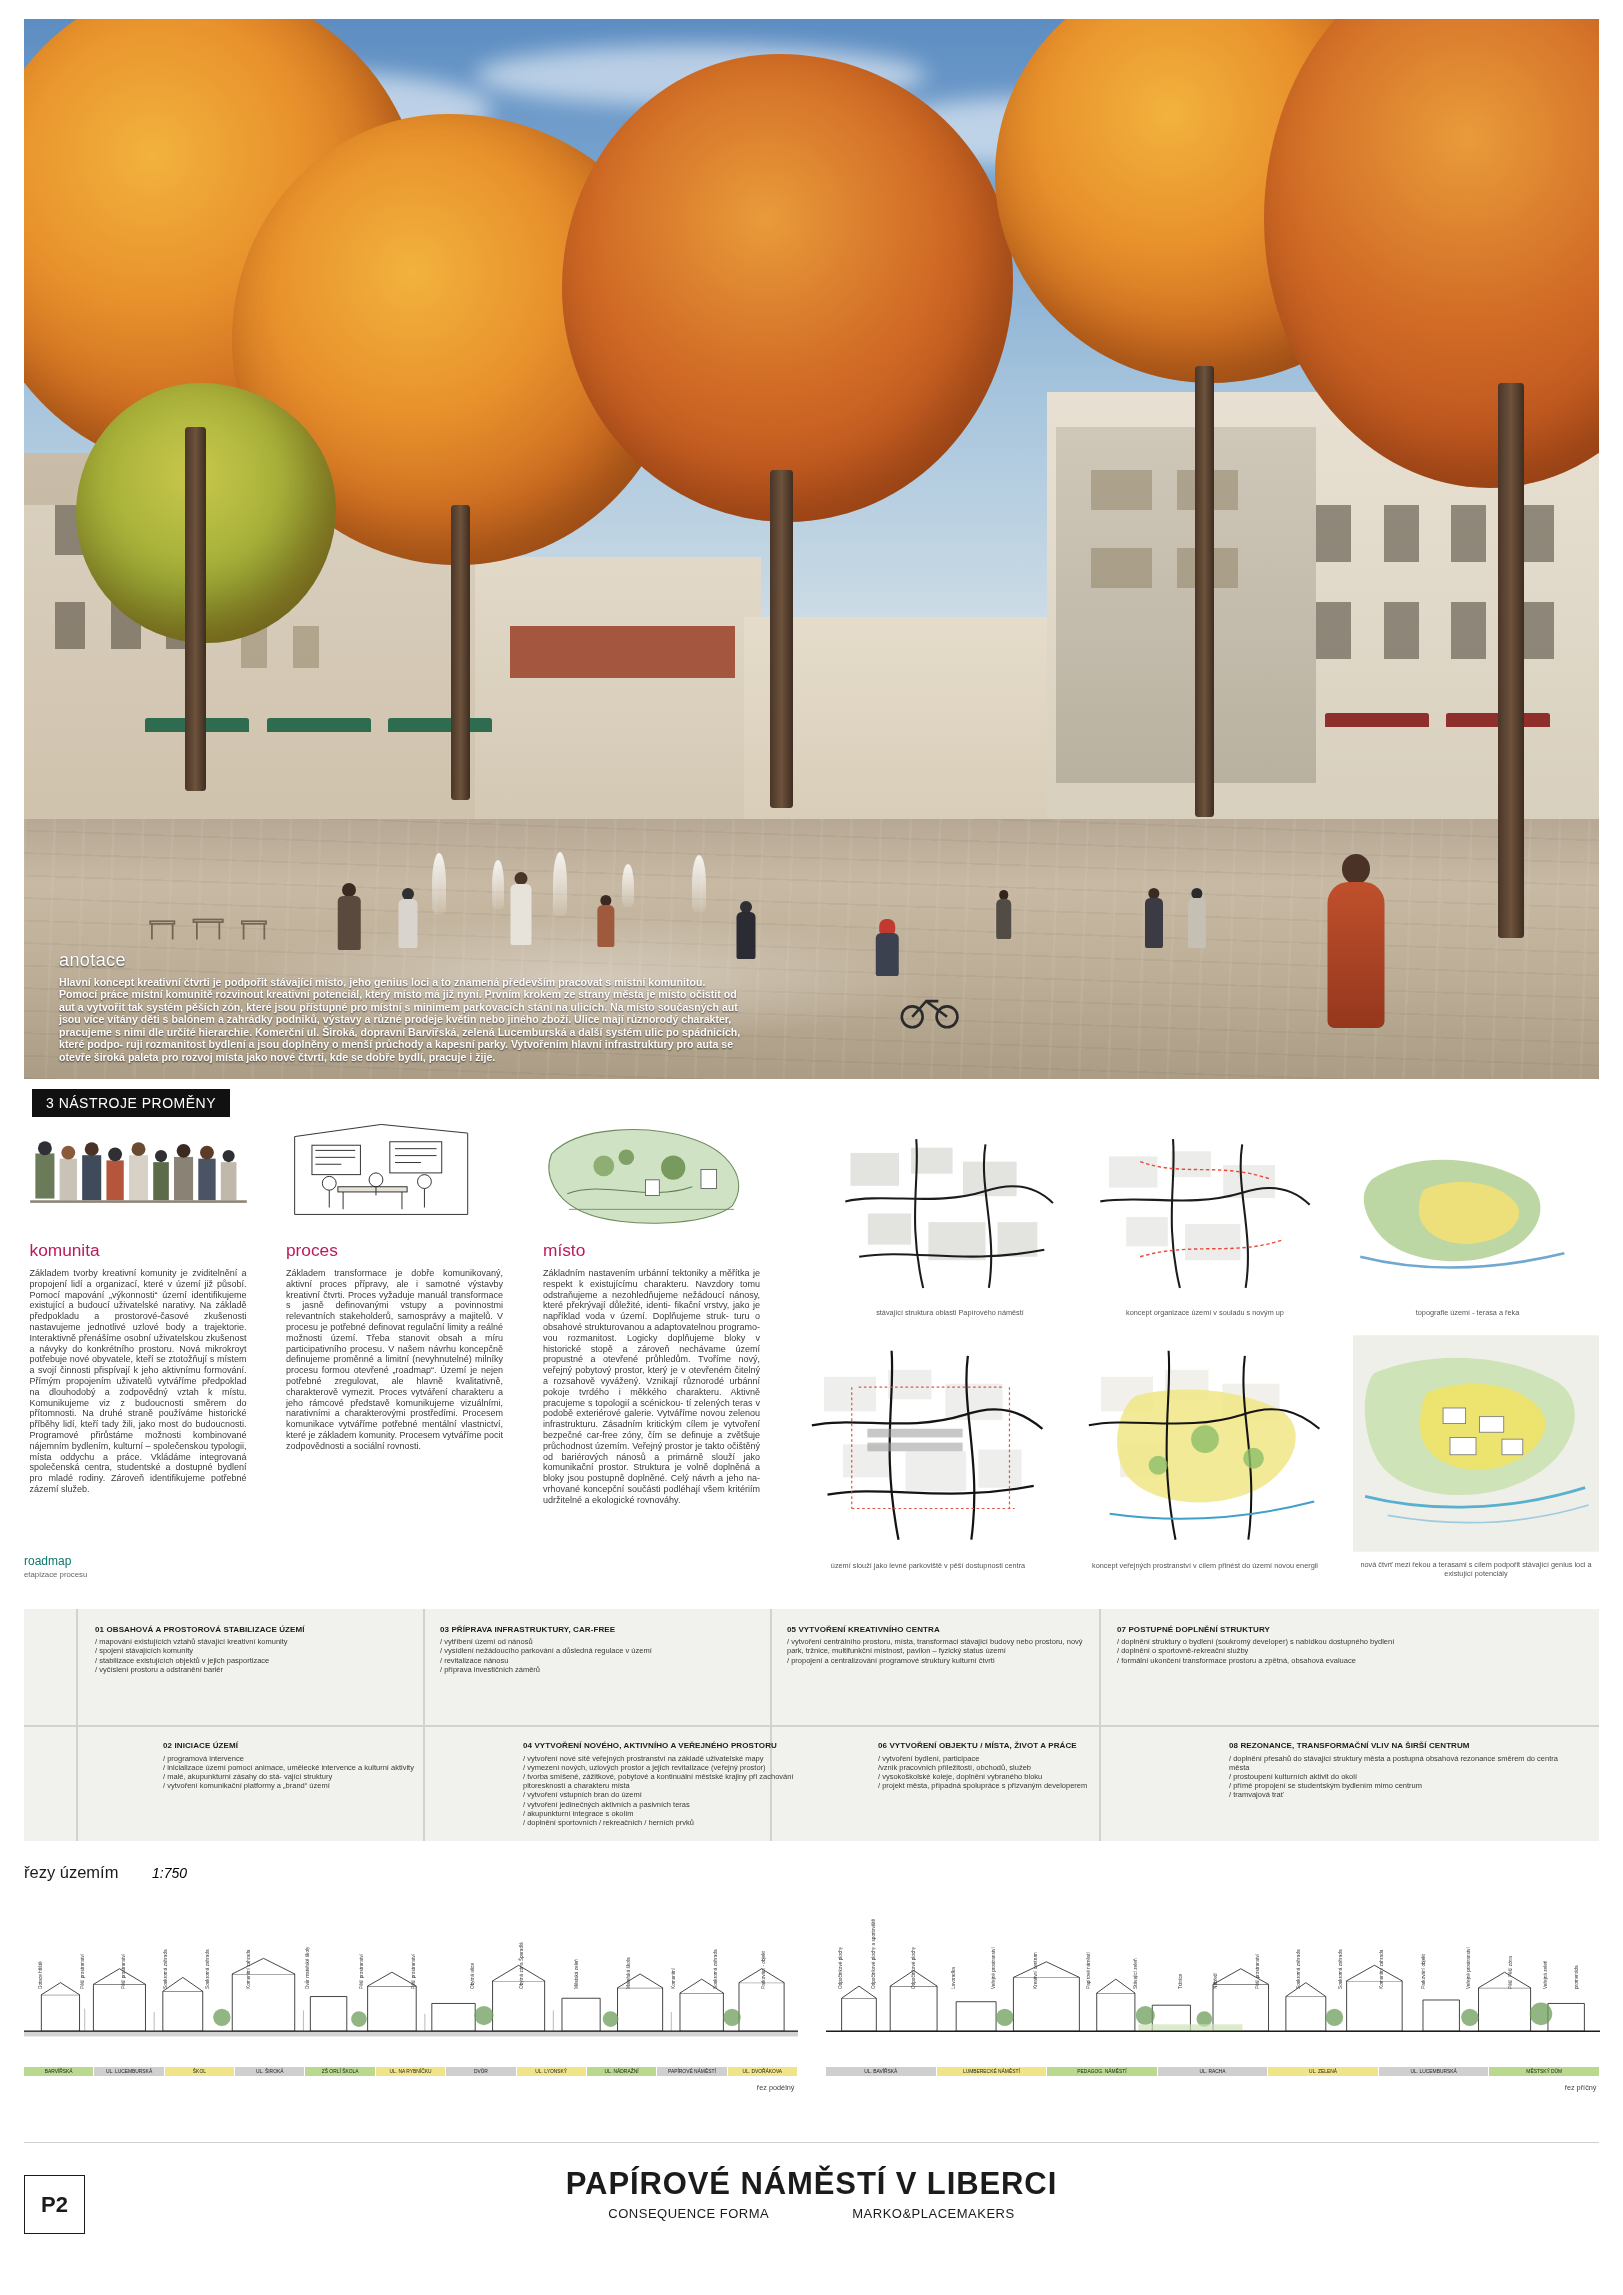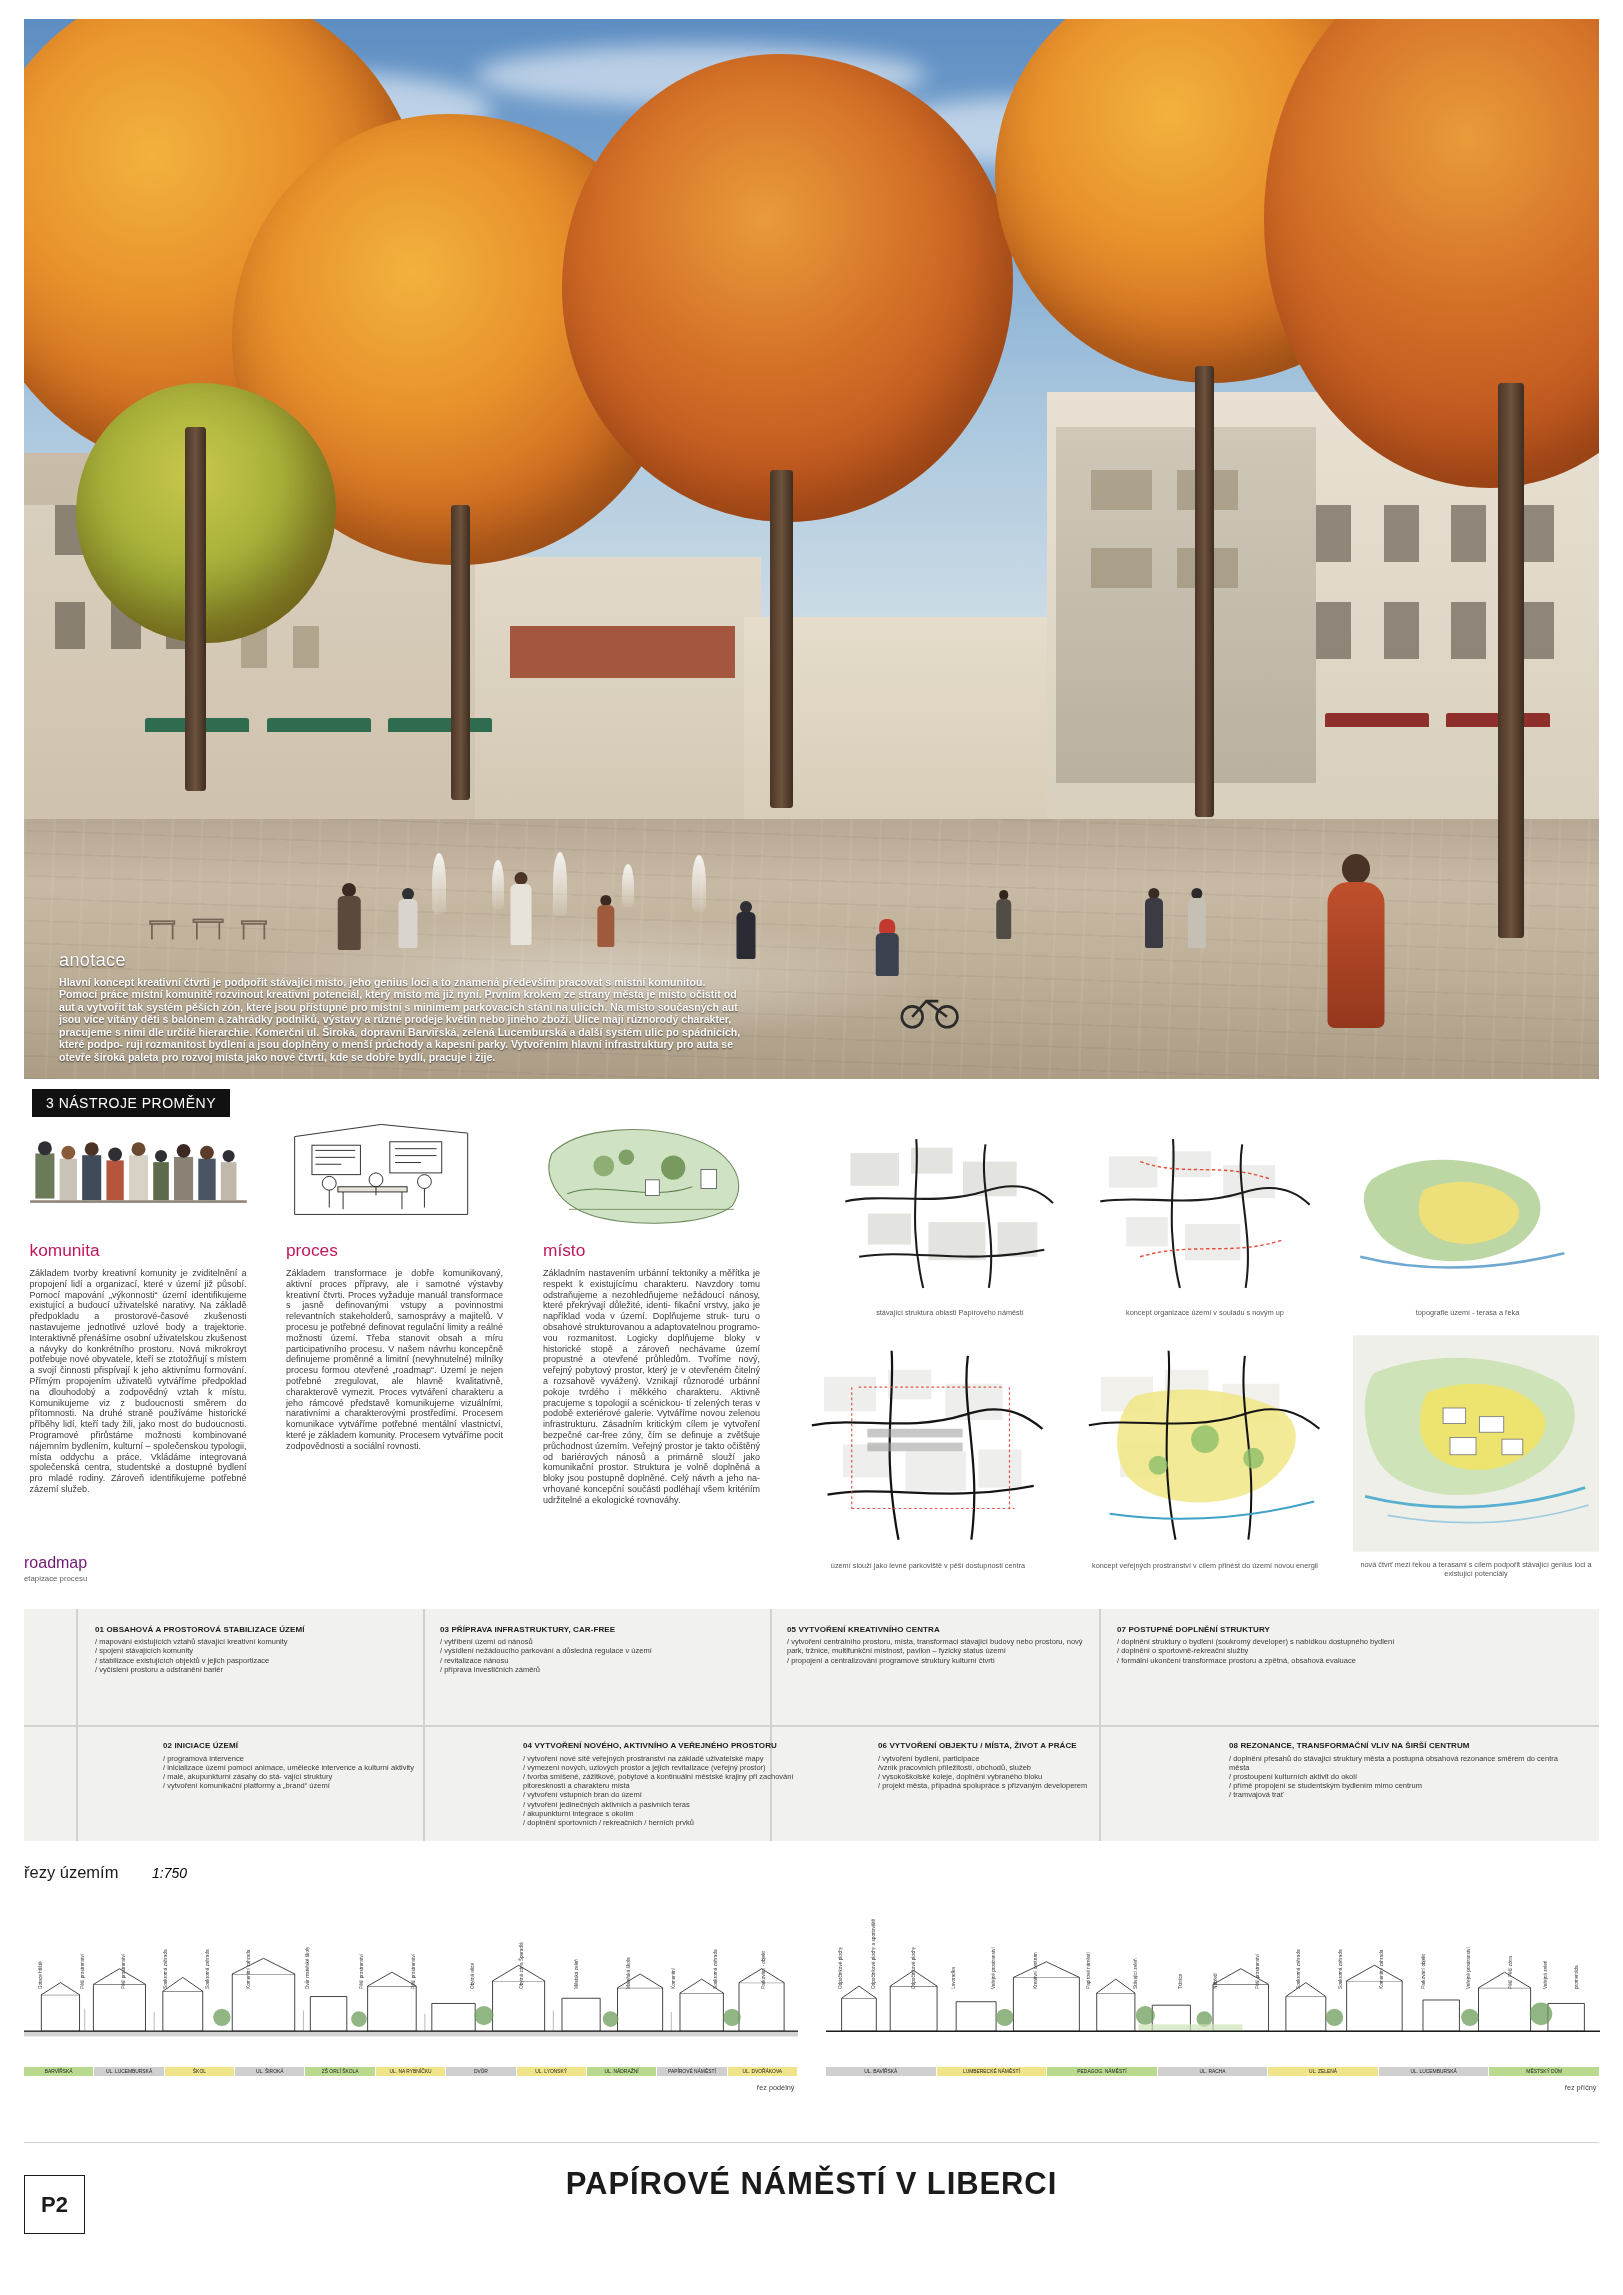--- a/index.html
+++ b/index.html
@@ -63,21 +63,21 @@
   .col{position:absolute;}
   .col h4{margin:0 0 7px 0;font-size:17.3px;font-weight:400;color:#be185d;}
   .col p{margin:0;font-size:9px;line-height:10.8px;color:#3a3a3a;text-align:justify;}
 
   .illus{position:absolute;background:#fff;}
   .map-svg{position:absolute;}
   .cap{position:absolute;font-size:7.3px;color:#555;}
 
   
   .roadmap-h{position:absolute;left:24px;top:1554px;}
-  .roadmap-h .t{font-size:16px;font-weight:400;color:#701a75;}
+  .roadmap-h .t{font-size:12px;font-weight:400;color:#0f766e;}
   .roadmap-h .s{font-size:7.8px;color:#666;margin-top:1.7px;}
 
   .rm{position:absolute;left:24px;top:1609px;width:1575px;height:232px;background:#f1f1ee;}
   .rmcell{position:absolute;padding:0;}
   .rmcell .ttl{font-size:8px;font-weight:700;color:#1c1c1c;margin-bottom:3.5px;letter-spacing:0.1px;}
   .rmcell .li{font-size:7.5px;line-height:9.2px;color:#3a3a3a;}
   .rmline{position:absolute;background:#d3d3cd;}
 
   
   .secth{position:absolute;left:24px;top:1863px;}
@@ -667,16 +667,19 @@
       <div style="background:#cfcfcf;">PAPÍROVÉ NÁMĚSTÍ</div>
       <div style="background:#efe48a;">UL. DVOŘÁKOVA</div>
     </div>
     <div class="seclab">řez podélný</div>
   </div>
 
   <div class="footline"></div>
   <div class="pnum">P2</div>
   <div class="title-block">
     <div class="t1">PAPÍROVÉ NÁMĚSTÍ V LIBERCI</div>
+    <div class="t2">
+      <span>CONSEQUENCE FORMA</span><span class="sp"></span><span>MARKO&amp;PLACEMAKERS</span>
+    </div>
   </div>
 
 </div>
 
 
 </body></html>

